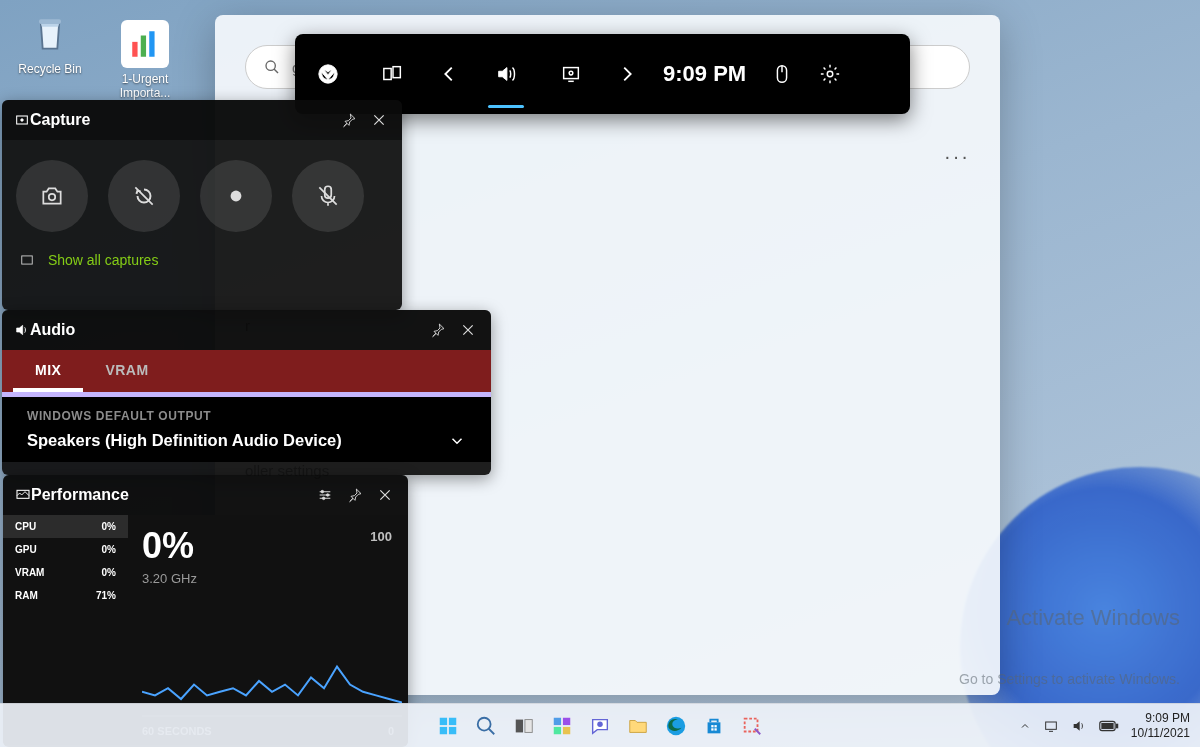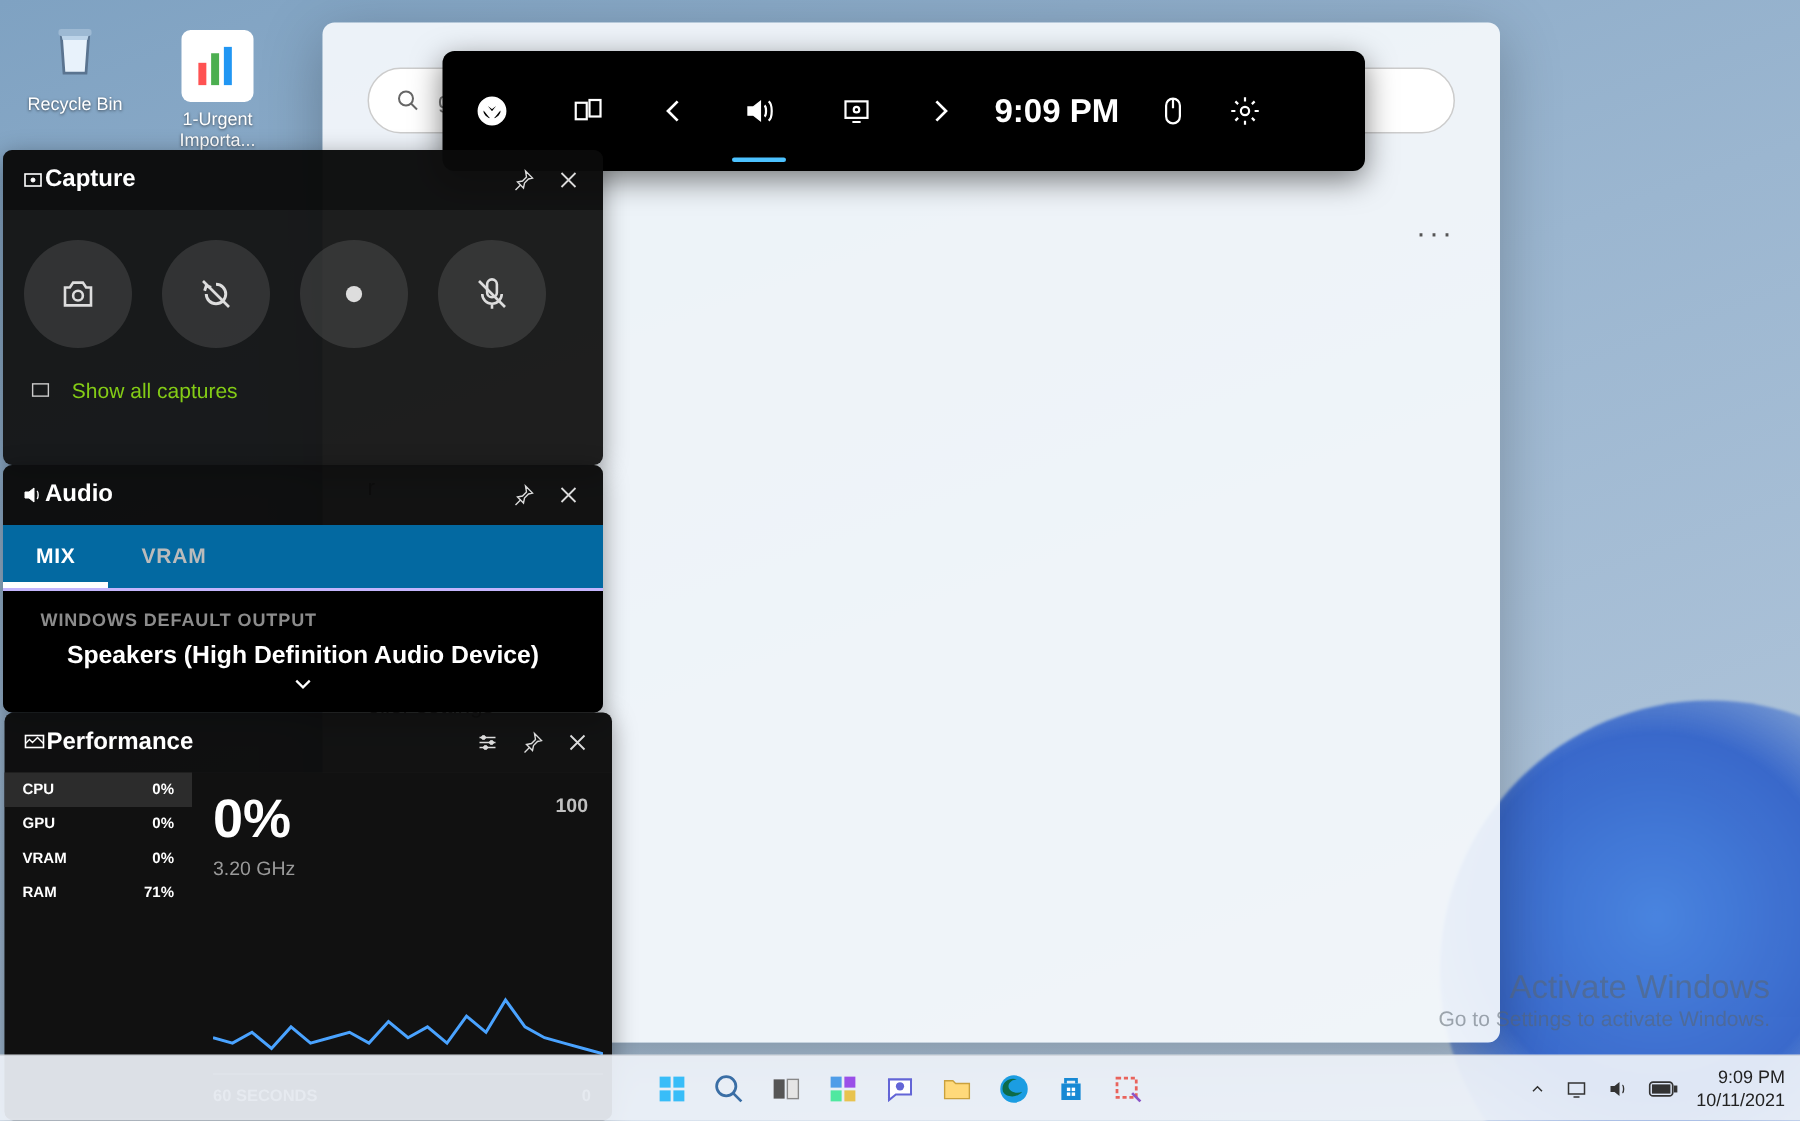--- a/index.html
+++ b/index.html
@@ -21,47 +21,47 @@
   #urgent{left:105px;top:20px;}
   #urgent .ico{background:#fff;border-radius:6px;padding:6px;}
   
   .startpanel{position:absolute;left:215px;top:15px;width:785px;height:680px;background:rgba(245,248,252,.92);border-radius:8px;box-shadow:0 10px 40px rgba(0,0,0,.25);padding:30px;}
   .search-field{display:flex;align-items:center;gap:12px;background:#fff;border:1px solid #ccc;border-radius:26px;height:44px;padding:0 18px;color:#777;font-size:15px;}
   .startpanel .item{color:#444;font-size:15px;margin-top:48px;}
   .startpanel .more{position:absolute;right:30px;top:130px;color:#555;font-size:20px;letter-spacing:2px;}
   
   .watermark{position:absolute;right:20px;bottom:60px;text-align:right;color:rgba(90,100,110,.55);}
   .watermark .t1{font-size:22px;font-weight:400;}
-  .watermark .t2{font-size:14px;}
+  .watermark .t2{font-size:14px;margin-top:40px;}
   
   .gamebar{position:absolute;left:295px;top:34px;width:615px;height:80px;background:#000;border-radius:8px;display:flex;align-items:stretch;color:#fff;box-shadow:0 6px 20px rgba(0,0,0,.5);}
   .gb-btn{flex:0 0 65px;display:flex;align-items:center;justify-content:center;position:relative;cursor:pointer;}
   .gb-btn.active::after{content:"";position:absolute;bottom:6px;left:50%;transform:translateX(-50%);width:36px;height:3px;background:#4cc2ff;border-radius:2px;}
   .gb-btn.narrow{flex:0 0 48px;}
   .gb-time{flex:0 0 auto;padding:0 12px;display:flex;align-items:center;font-size:22px;font-weight:600;}
   .gb-btn svg, .gb-btn .glyph{width:22px;height:22px;fill:#fff;stroke:#fff;}
   
   .widget{position:absolute;background:rgba(18,18,18,.95);border-radius:6px;color:#fff;overflow:hidden;box-shadow:0 4px 16px rgba(0,0,0,.4);}
   .w-head{display:flex;align-items:center;height:40px;padding:0 8px 0 12px;background:rgba(0,0,0,.4);}
   .w-title{font-size:16px;font-weight:600;flex:1;}
   .w-btn{width:30px;height:30px;display:flex;align-items:center;justify-content:center;cursor:pointer;opacity:.85;}
   .hicon{width:16px;height:16px;fill:#fff;stroke:#fff;}
   
   #capture{left:2px;top:100px;width:400px;height:210px;}
   .cap-row{display:flex;gap:20px;padding:20px 14px;}
   .cap-btn{width:72px;height:72px;border-radius:50%;background:rgba(120,120,120,.28);display:flex;align-items:center;justify-content:center;cursor:pointer;}
   .cap-foot{padding:0 16px;font-size:14px;color:#84cc16;}
   
-  #audio{left:2px;top:310px;width:400px;height:165px;}
-  .audio-tabs{display:flex;border-bottom:2px solid #c4b5fd;background:#0369a1;}
+  #audio{left:2px;top:310px;width:489px;height:165px;}
+  .audio-tabs{display:flex;border-bottom:5px solid #c4b5fd;background:#7f1d1d;padding-left:11px;}
   .atab{flex:0 0 auto;padding:12px 22px 10px;font-weight:700;font-size:14px;color:#bbb;letter-spacing:.5px;cursor:pointer;}
   .atab.active{color:#fff;border-bottom:4px solid #fff;}
   .aud-body{padding:12px 25px 8px;background:#000000;}
   .aud-label{font-size:12px;letter-spacing:.6px;color:#8c8c8c;font-weight:700;margin-bottom:8px;}
-  .aud-sel{display:flex;align-items:center;justify-content:space-between;font-size:16.5px;font-weight:600;padding-bottom:4px;flex-direction:column;}
+  .aud-sel{display:flex;align-items:center;justify-content:space-between;font-size:16.5px;font-weight:600;padding-bottom:4px;}
   
   #perf{left:3px;top:475px;width:405px;height:272px;}
   .perf-body{display:flex;height:230px;background:#111;}
   .perf-side{width:125px;padding-top:0;}
   .perf-row{display:flex;padding:6px 12px;font-weight:800;font-size:10px;gap:10px;}
   .perf-row.sel{background:#2c2c2c;}
   .perf-row .v{margin-left:auto;}
   .perf-main{flex:1;padding:10px 14px;position:relative;}
   .big-val{font-size:36px;font-weight:900;}
   .top-right{position:absolute;right:16px;top:14px;font-size:13px;font-weight:700;color:#c0c0c0;}

